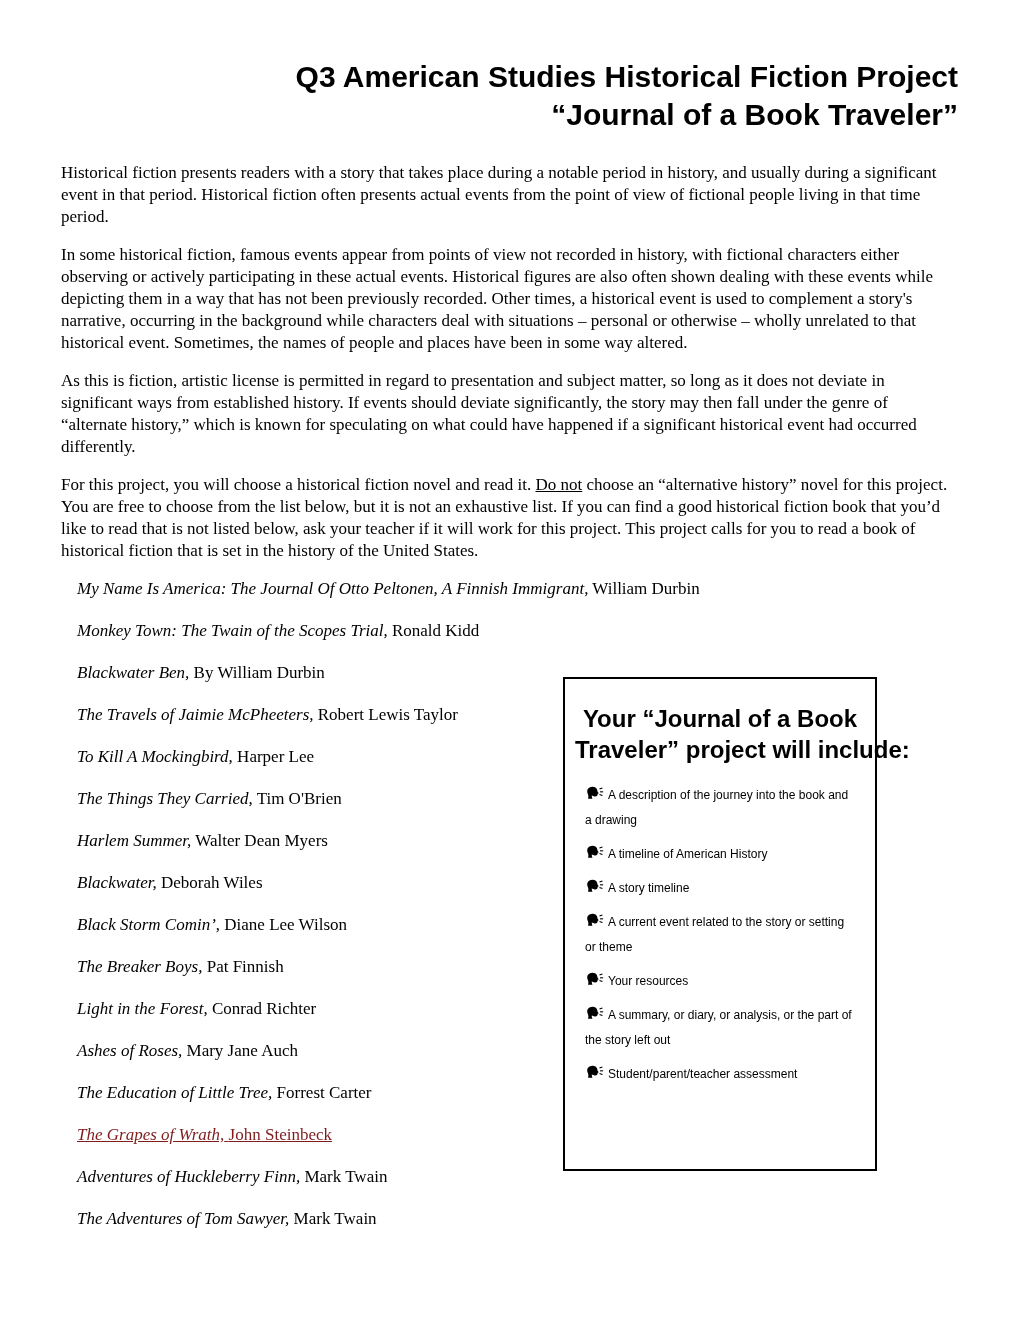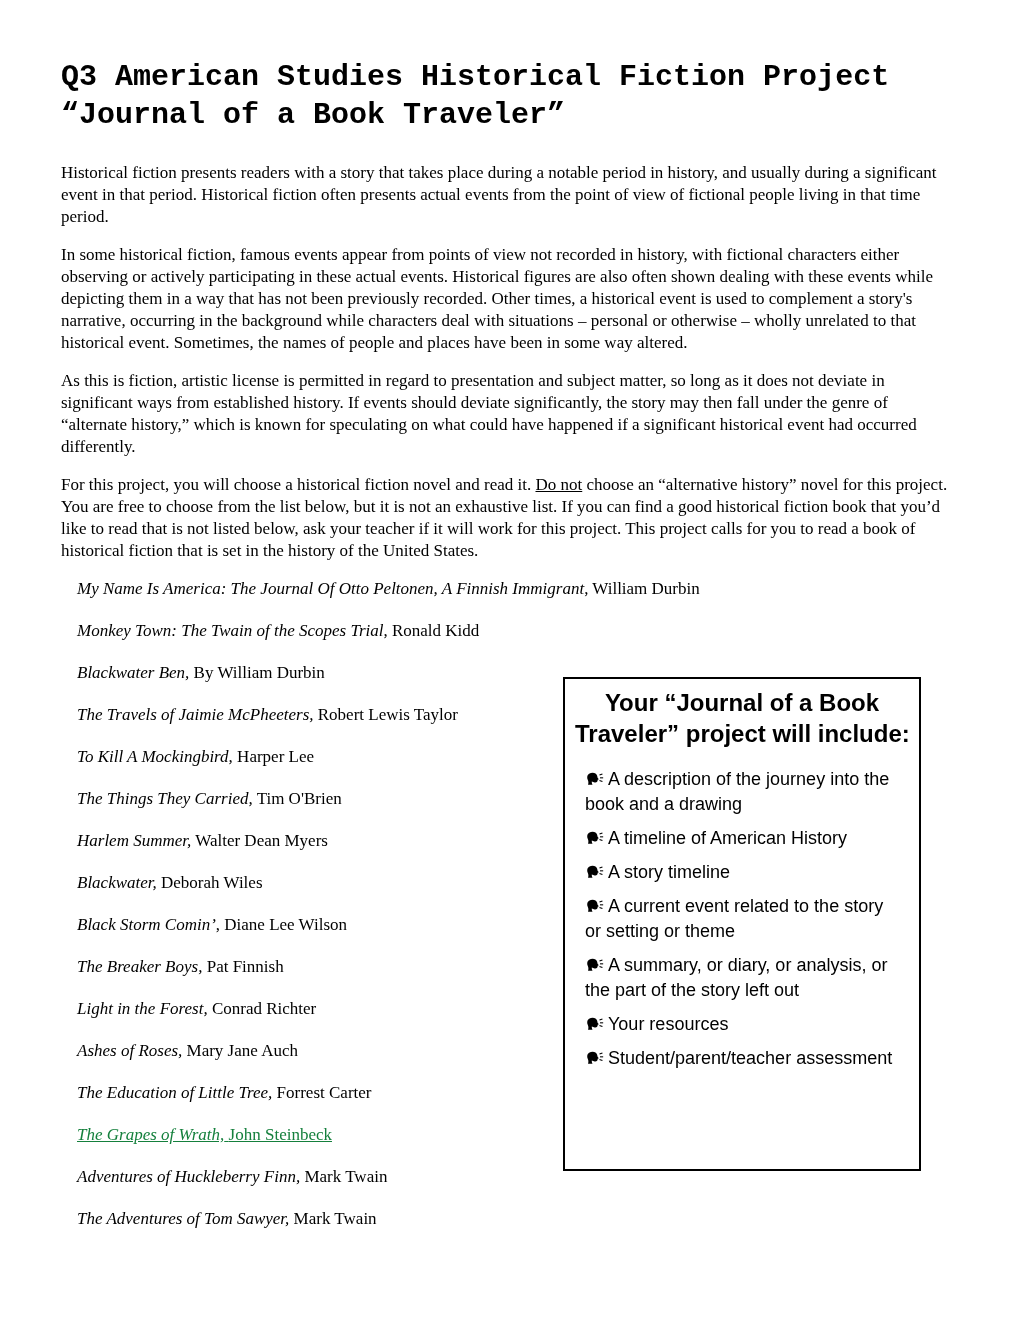--- a/index.html
+++ b/index.html
@@ -7,70 +7,70 @@
     position:relative;
     width:1020px;height:1320px;
     background:#fff;color:#000;
     overflow:hidden;
   }
   .content{
     position:absolute;
     left:61px;top:58px;width:897px;
   }
   .doc-title{
-    font-family:Liberation Mono, monospace;
+    font-family:Liberation Sans, sans-serif;
     font-weight:bold;
     font-size:30px;
     line-height:38px;
-    text-align:left;
+    text-align:right;
     margin:0 0 28px 0;
   }
   .doc-title .tline{display:block;}
   .para{
     font-family:"Liberation Serif","DejaVu Serif",serif;
     font-size:17px;
     line-height:22px;
     margin:0 0 16px 0;
   }
   .u{ text-decoration:underline; }
   .book-list{ margin-top:0; }
   .book{
     font-family:"Liberation Serif","DejaVu Serif",serif;
     font-size:17px;
     line-height:22px;
     margin:0 0 20px 16px;
     white-space:nowrap;
   }
   .bt{ font-style:italic; }
   .book-link{
-    color:#15803d;
+    color:#7f1d1d;
     text-decoration:underline;
     cursor:pointer;
     font-family:Liberation Serif, serif;
   }
   .sidebar-box{
     position:absolute;
     left:563px;top:677px;
-    width:358px;height:494px;
+    width:314px;height:494px;
     border:2px solid #000;
     box-sizing:border-box;
     background:#fff;
-    padding-top:8px;
+    padding-top:24px;
     font-family:"Liberation Sans","DejaVu Sans",sans-serif;
   }
   .box-heading{
     font-weight:bold;
     font-size:24px;
     line-height:31px;
     text-align:center;
     margin:0 10px 18px 10px;
   }
   .box-heading .hline{display:block;white-space:nowrap;}
   .box-item{
-    font-size:18px;
+    font-size:12px;
     line-height:25px;
     margin:0 20px 9px 20px;
   }
   .bullet-icon{
     display:inline-block;
     vertical-align:-2px;
     margin-right:4px;
   }
 </style>
 </head>
@@ -145,28 +145,28 @@
           <line x1="17" y1="3.7" x2="20.5" y2="2.4" stroke="#000" stroke-width="1.3"></line>
           <line x1="17.6" y1="7" x2="21.4" y2="7" stroke="#000" stroke-width="1.3"></line>
           <line x1="17" y1="10.2" x2="20.5" y2="11.5" stroke="#000" stroke-width="1.3"></line>
         </svg><span>A current event related to the story or setting or theme</span></div>
 
     <div class="box-item"><svg class="bullet-icon" width="19" height="15" viewBox="0 0 22 18">
           <path d="M4.5 2.2 C8.5 -0.2 13.2 1.1 14.2 4.4 C14.6 5.7 14.4 6.5 15.2 7.5 L16.2 8.8 L14.8 9.4 C14.9 11.6 13.8 12.8 11.2 12.5 C10 12.4 8.8 12 7.8 11.4 C7.6 12.9 7.9 14 8.6 15.4 L3.2 15.4 C3.8 13.4 3.9 11.4 3 9.6 C1.6 6.9 2.2 3.8 4.5 2.2 Z" fill="#000"></path>
           <line x1="17" y1="3.7" x2="20.5" y2="2.4" stroke="#000" stroke-width="1.3"></line>
           <line x1="17.6" y1="7" x2="21.4" y2="7" stroke="#000" stroke-width="1.3"></line>
           <line x1="17" y1="10.2" x2="20.5" y2="11.5" stroke="#000" stroke-width="1.3"></line>
-        </svg><span>A summary, or diary, or analysis, or the part of the story left out</span></div>
+        </svg><span>Your resources</span></div>
 
     <div class="box-item"><svg class="bullet-icon" width="19" height="15" viewBox="0 0 22 18">
           <path d="M4.5 2.2 C8.5 -0.2 13.2 1.1 14.2 4.4 C14.6 5.7 14.4 6.5 15.2 7.5 L16.2 8.8 L14.8 9.4 C14.9 11.6 13.8 12.8 11.2 12.5 C10 12.4 8.8 12 7.8 11.4 C7.6 12.9 7.9 14 8.6 15.4 L3.2 15.4 C3.8 13.4 3.9 11.4 3 9.6 C1.6 6.9 2.2 3.8 4.5 2.2 Z" fill="#000"></path>
           <line x1="17" y1="3.7" x2="20.5" y2="2.4" stroke="#000" stroke-width="1.3"></line>
           <line x1="17.6" y1="7" x2="21.4" y2="7" stroke="#000" stroke-width="1.3"></line>
           <line x1="17" y1="10.2" x2="20.5" y2="11.5" stroke="#000" stroke-width="1.3"></line>
-        </svg><span>Your resources</span></div>
+        </svg><span>A summary, or diary, or analysis, or the part of the story left out</span></div>
 
     <div class="box-item"><svg class="bullet-icon" width="19" height="15" viewBox="0 0 22 18">
           <path d="M4.5 2.2 C8.5 -0.2 13.2 1.1 14.2 4.4 C14.6 5.7 14.4 6.5 15.2 7.5 L16.2 8.8 L14.8 9.4 C14.9 11.6 13.8 12.8 11.2 12.5 C10 12.4 8.8 12 7.8 11.4 C7.6 12.9 7.9 14 8.6 15.4 L3.2 15.4 C3.8 13.4 3.9 11.4 3 9.6 C1.6 6.9 2.2 3.8 4.5 2.2 Z" fill="#000"></path>
           <line x1="17" y1="3.7" x2="20.5" y2="2.4" stroke="#000" stroke-width="1.3"></line>
           <line x1="17.6" y1="7" x2="21.4" y2="7" stroke="#000" stroke-width="1.3"></line>
           <line x1="17" y1="10.2" x2="20.5" y2="11.5" stroke="#000" stroke-width="1.3"></line>
         </svg><span>Student/parent/teacher assessment</span></div>
   </div>
 </div>
 

